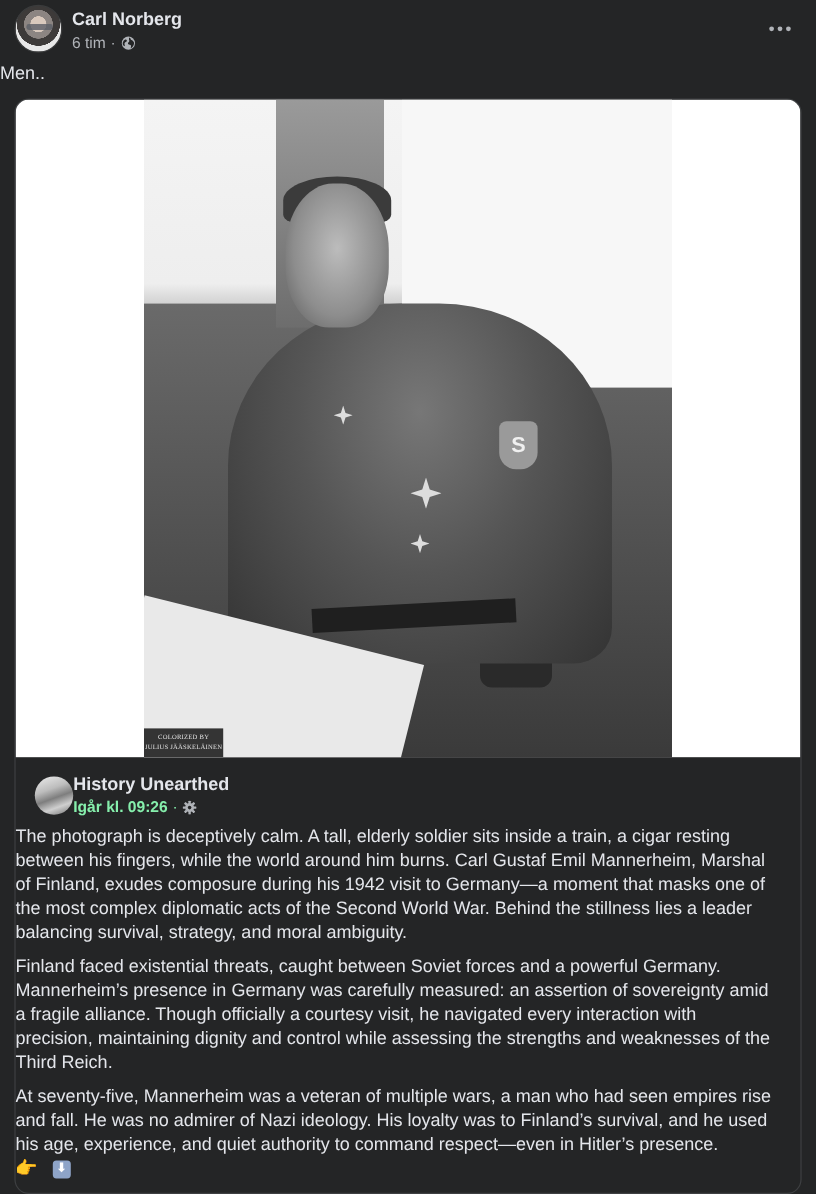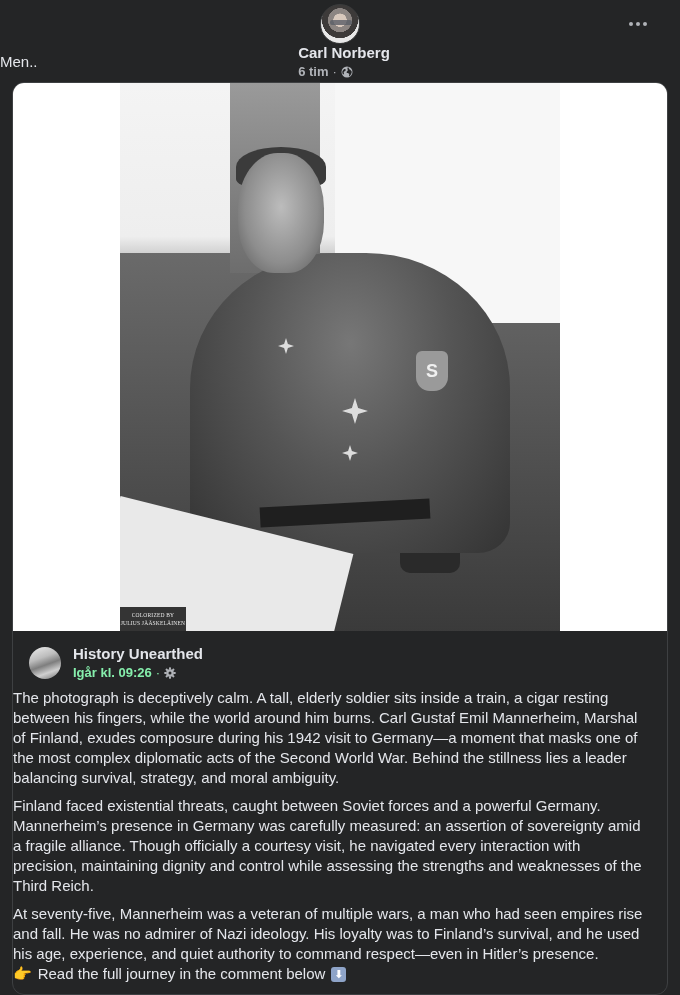--- a/index.html
+++ b/index.html
@@ -4,38 +4,38 @@
 <style>
   * { box-sizing: border-box; margin: 0; padding: 0; }
   html, body { width: 680px; height: 995px; overflow: hidden; }
   body {
     background: #242526;
     font-family: "Liberation Sans", "DejaVu Sans", sans-serif;
     color: #e4e6eb;
     position: relative;
   }
   .post-header {
-    position: absolute; left: 12px; top: 4px; right: 12px; height: 40px;
-    display: flex; align-items: center; flex-direction: column;
+    position: absolute; left: 12px; top: 4px; right: 0; height: 40px;
+    display: flex; align-items: flex-end;
   }
   .avatar {
     width: 40px; height: 40px; border-radius: 50%;
     background: radial-gradient(circle at 50% 40%, #d9c9bd 0 22%, #8c8582 23% 40%, #3d3a39 41% 60%, #e8e8e8 61%);
     border: 1px solid #3a3b3c;
     flex: 0 0 40px;
     position: relative; overflow: hidden;
   }
   .avatar::after {
     content: ""; position: absolute; left: 9px; top: 15px; width: 22px; height: 5px;
     border-radius: 2px; background: #5a5e66; opacity: .8;
   }
   .author-block { margin-left: 8px; display: flex; flex-direction: column; justify-content: center; }
   .author-name { font-size: 15px; font-weight: bold; color: #e4e6eb; line-height: 18px; }
   .meta-line { font-size: 13px; color: #b0b3b8; line-height: 16px; display: flex; align-items: center; margin-top: 2px; }
-  .meta-time { font-weight: bold; }
+  .meta-time { font-weight: normal; }
   .dot-sep { margin: 0 4px; }
   .globe-icon { width: 12px; height: 12px; display: inline-block; }
   .more-button {
     position: absolute; right: 16px; top: 10px; width: 28px; height: 20px;
     display: flex; align-items: center; justify-content: center; gap: 3px; cursor: pointer;
   }
   .more-button span { width: 4px; height: 4px; border-radius: 50%; background: #b0b3b8; display: block; }
 
   .post-text { position: absolute; left: 0; top: 52px; font-size: 15px; color: #e4e6eb; line-height: 20px; }
 
@@ -79,21 +79,21 @@
     position: absolute; left: 0; bottom: 0; width: 66px; height: 24px; background: rgba(20,20,20,.85);
     color: #e6e6e6; font-family: "Liberation Serif", serif; font-size: 5.5px; text-align: center;
     display: flex; flex-direction: column; justify-content: center; line-height: 8px; letter-spacing: .2px;
   }
   .card-body { position: absolute; left: 0; top: 548px; width: 654px; }
   .page-header { position: absolute; left: 16px; top: 14px; display: flex; align-items: center; height: 36px; }
   .page-avatar {
     width: 32px; height: 32px; border-radius: 50%;
     background: linear-gradient(160deg, #eeeeee 0%, #bdbdbd 35%, #7e7e7e 55%, #cfcfcf 75%, #6a6a6a 100%);
   }
-  .page-info { margin-left: 12px; display: flex; flex-direction: column; }
+  .page-info { margin-left: 0; display: flex; flex-direction: column; }
   .page-name { font-size: 15px; font-weight: bold; color: #e4e6eb; line-height: 18px; }
   .page-meta { font-size: 13px; color: #86efac; line-height: 16px; display: flex; align-items: center; margin-top: 2px; }
   .page-meta .page-time { font-weight: bold; }
   .gear-icon { width: 12px; height: 12px; display: inline-block; }
   .body-text { position: absolute; left: 0; top: 57px; width: 634px; font-size: 15px; line-height: 20px; color: #e4e6eb; }
   .body-text p { margin-bottom: 8px; }
   .cta-line { display: flex; align-items: center; }
   .point-icon { font-size: 15px; margin-right: 6px; color: #f0b429; }
   .down-icon {
     display: inline-flex; align-items: center; justify-content: center; width: 15px; height: 15px;
@@ -178,18 +178,17 @@
         </div>
       </div>
     </div>
 
     <div class="body-text">
       <p>The photograph is deceptively calm. A tall, elderly soldier sits inside a train, a cigar resting between his fingers, while the world around him burns. Carl Gustaf Emil Mannerheim, Marshal of Finland, exudes composure during his 1942 visit to Germany—a moment that masks one of the most complex diplomatic acts of the Second World War. Behind the stillness lies a leader balancing survival, strategy, and moral ambiguity.</p>
       <p>Finland faced existential threats, caught between Soviet forces and a powerful Germany. Mannerheim’s presence in Germany was carefully measured: an assertion of sovereignty amid a fragile alliance. Though officially a courtesy visit, he navigated every interaction with precision, maintaining dignity and control while assessing the strengths and weaknesses of the Third Reich.</p>
       <p style="margin-bottom:0">At seventy-five, Mannerheim was a veteran of multiple wars, a man who had seen empires rise and fall. He was no admirer of Nazi ideology. His loyalty was to Finland’s survival, and he used his age, experience, and quiet authority to command respect—even in Hitler’s presence.</p>
       <div class="cta-line">
         <span class="point-icon">👉</span>
-        <span>Read the full journey in the comment below</span>
         <span class="down-icon">⬇</span>
       </div>
     </div>
   </div>
 </div>
 
 </body></html>

